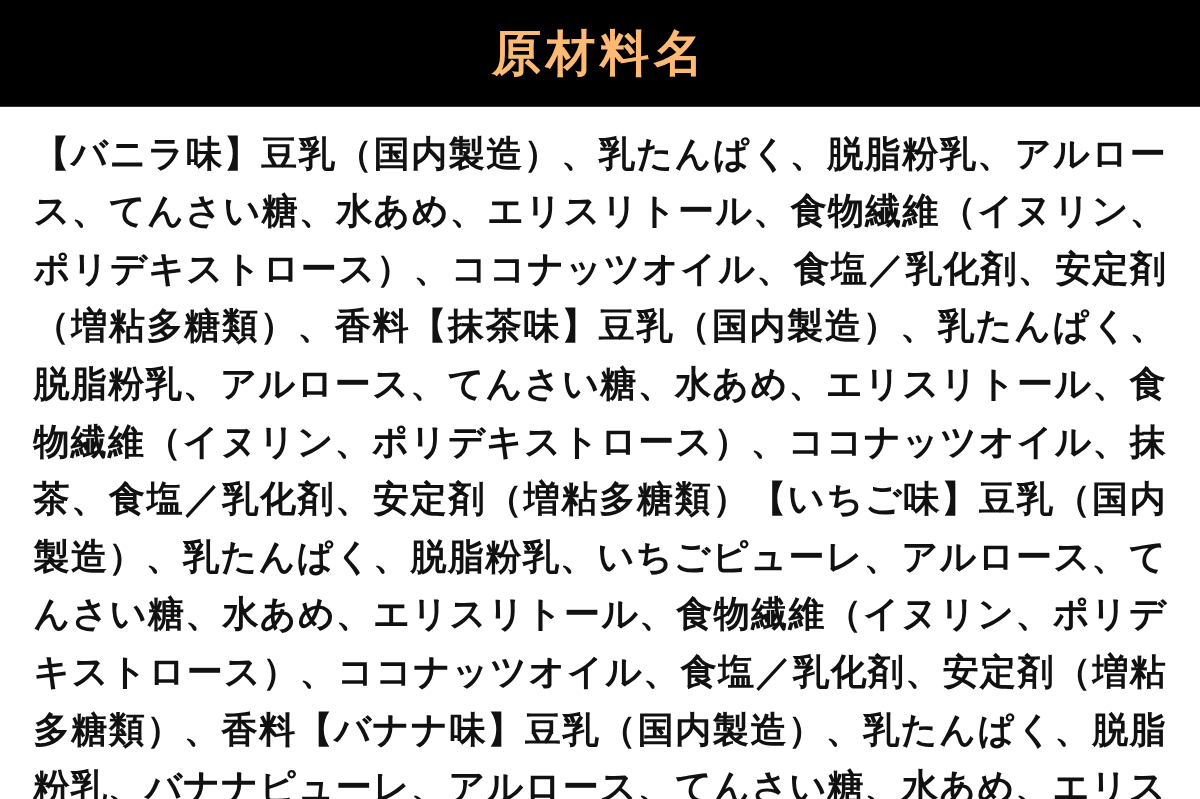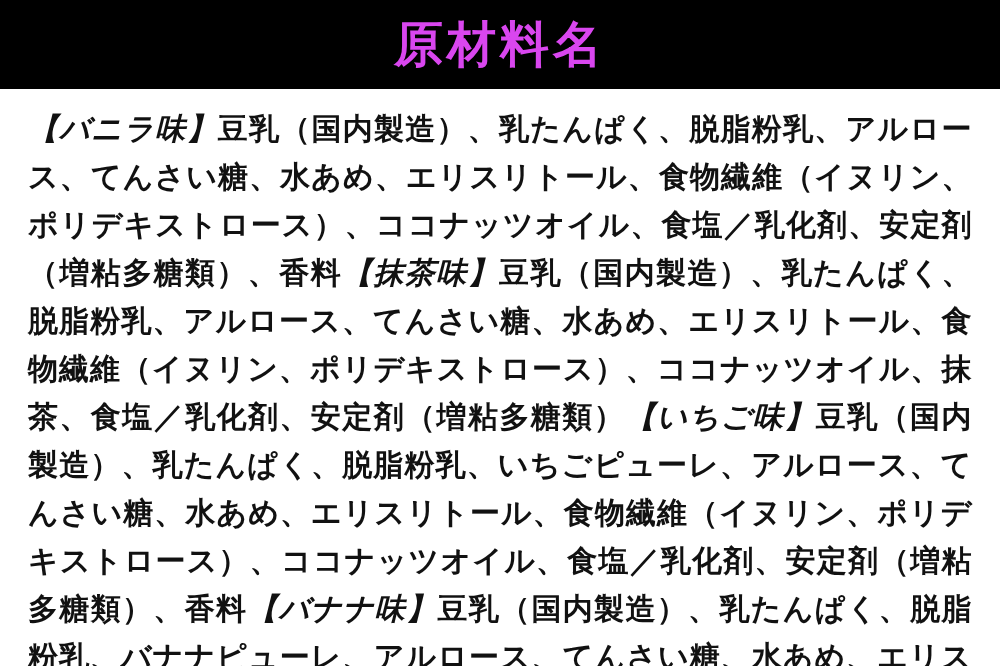--- a/index.html
+++ b/index.html
@@ -17,22 +17,22 @@
   }
   .label-header {
     width: 1000px;
     height: 89px;
     background: #000000;
     display: flex;
     align-items: center;
     justify-content: center;
   }
   .label-header .title {
-    color: #d946ef;
-    font-size: 49px;
+    color: #fdba74;
+    font-size: 41px;
     font-weight: 700;
     letter-spacing: 4px;
     line-height: 1;
     user-select: none;
   }
   .label-body {
     box-sizing: border-box;
     width: 1000px;
     height: 577px;
     padding: 16px 28px 10px 28px;
@@ -43,21 +43,20 @@
     font-size: 30px;
     font-weight: 700;
     line-height: 1.6;
     text-align: justify;
     text-justify: inter-character;
     letter-spacing: 0.5px;
     overflow-wrap: anywhere;
   }
   .ingredients .flavor {
     font-weight: 700;
-    font-style: italic;
   }
 </style>
 </head>
 <body>
 
 <div class="label-card">
   <div class="label-header">
     <span class="title">原材料名</span>
   </div>
   <div class="label-body">

